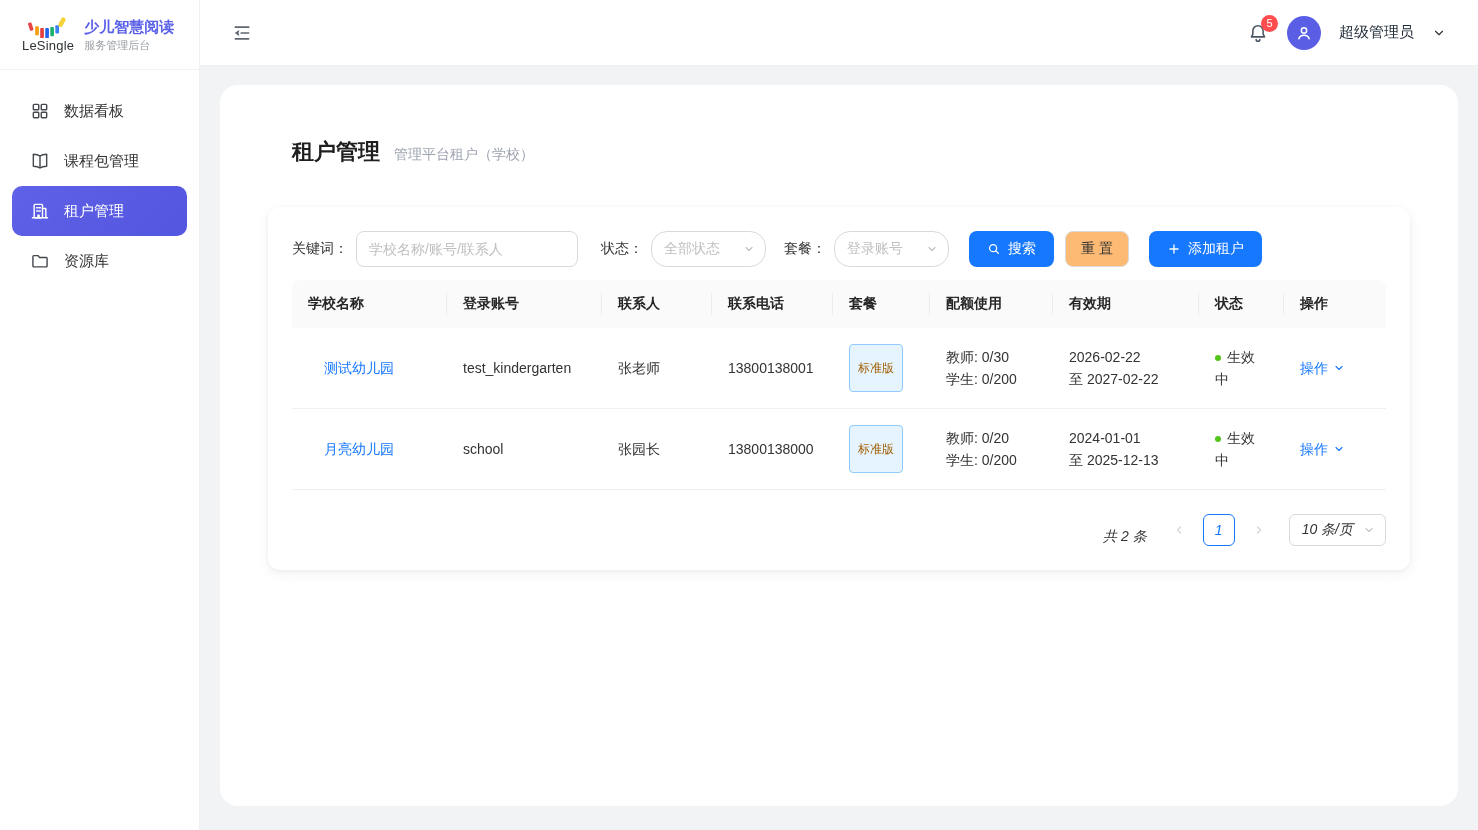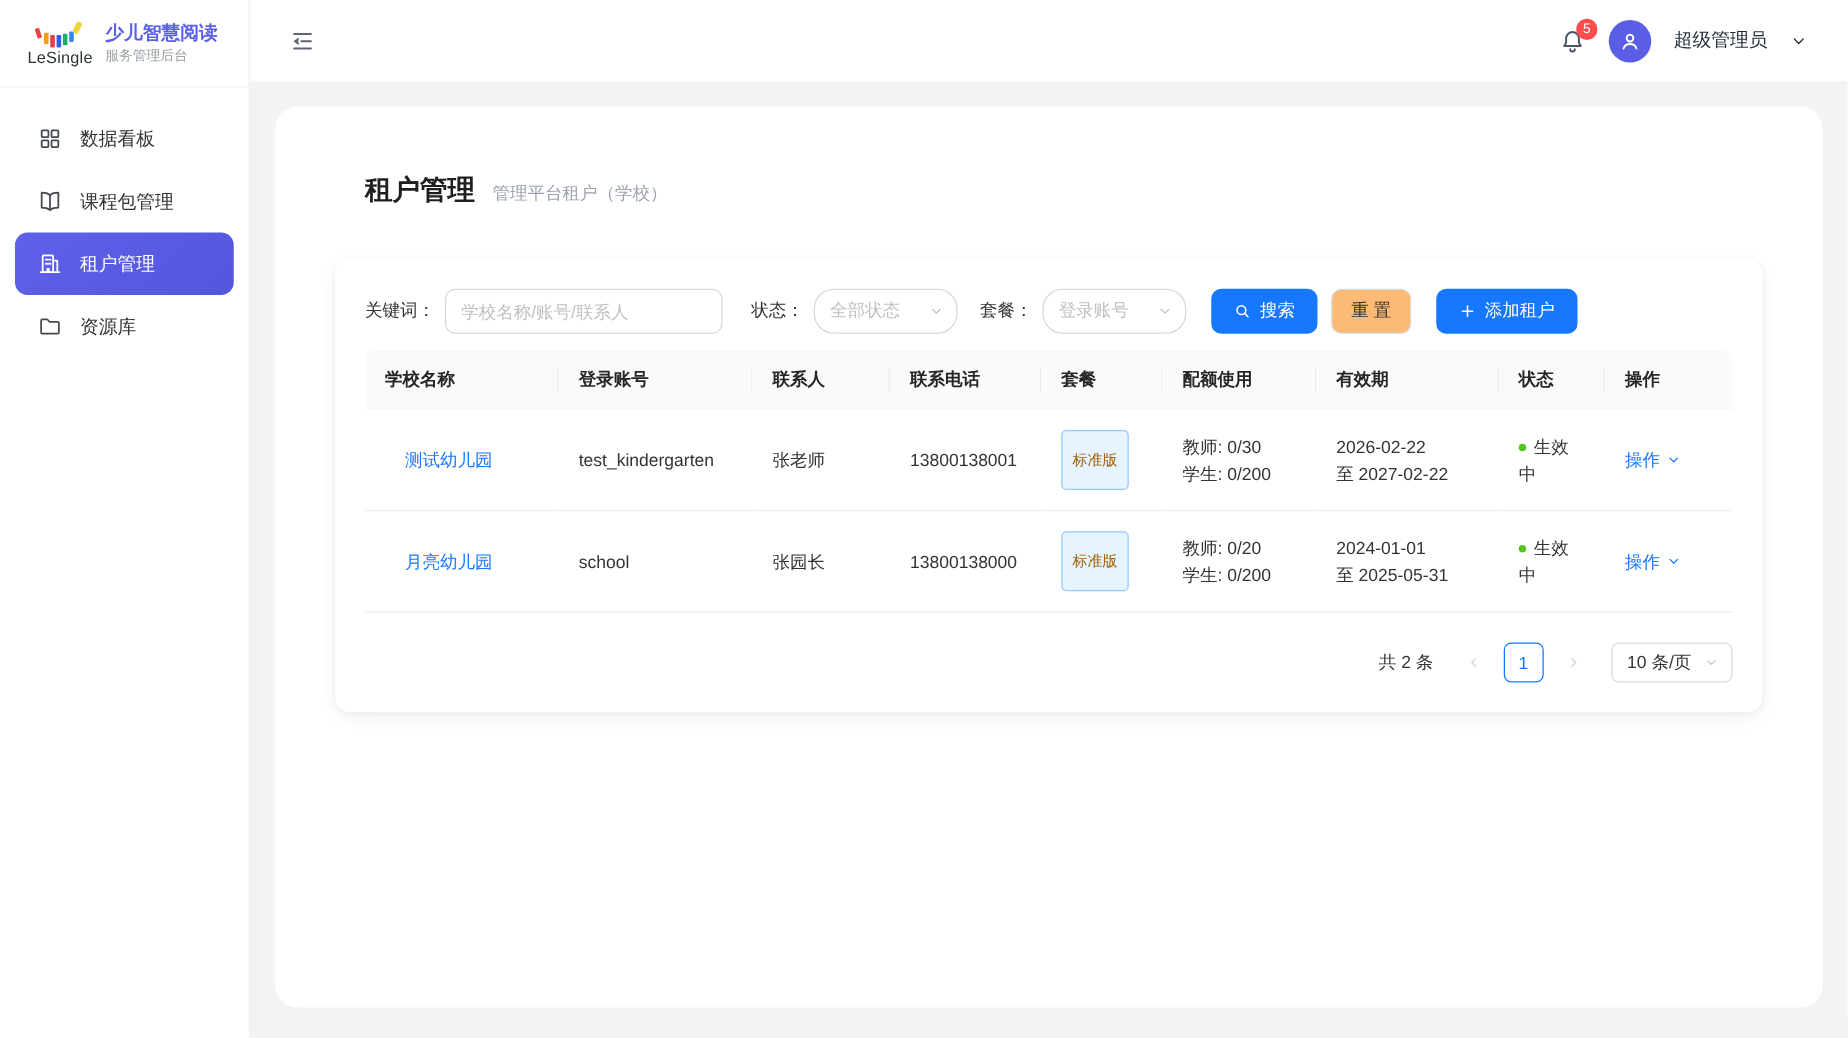--- a/index.html
+++ b/index.html
@@ -108,21 +108,21 @@
     display:inline-block; font-size:12px; color:#a16207; background:#e6f4ff;
     border:1px solid #91caff; border-radius:4px; padding:14px 8px; line-height:18px;
   }
   .status-dot {
     display:inline-block; width:6px; height:6px; border-radius:50%;
     background:#52c41a; margin-right:6px; vertical-align:middle;
   }
   .op { color:#1677ff; cursor:pointer; display:inline-flex; align-items:center; gap:5px; }
   .op .chev-s { width:12px; height:12px; }
   
-  .pagination { display:flex; align-items:center; justify-content:flex-end; margin-top:24px; gap:10px; }
+  .pagination { display:flex; align-items:flex-end; justify-content:flex-end; margin-top:24px; gap:10px;font-style:italic; }
   .pg-total { font-size:14px; color:#333; margin-right:8px; }
   .pg-arrow { width:28px; height:32px; display:flex; align-items:center; justify-content:center; color:#d1d5db; cursor:default; }
   .pg-arrow svg { width:12px; height:12px; }
   .pg-page {
     width:32px; height:32px; border:1px solid #1677ff; color:#1677ff; background:#fff;
     border-radius:6px; font-size:14px; display:flex; align-items:center; justify-content:center;
     cursor:pointer;
   }
   .pg-size {
     height:32px; border:1px solid #d9d9d9; border-radius:6px; background:#fff;
@@ -340,21 +340,21 @@
             <td>school</td>
             <td>张园长</td>
             <td>13800138000</td>
             <td><span class="tag">标准版</span></td>
             <td>
               <div>教师: 0/20</div>
               <div>学生: 0/200</div>
             </td>
             <td>
               <div>2024-01-01</div>
-              <div>至 2025-05-31</div>
+              <div>至 2025-12-13</div>
             </td>
             <td>
               <span class="status-dot"></span><span>生效中</span>
             </td>
             <td>
               <span class="op">
                 <span>操作</span>
                 <span class="chev-s">
                   <svg viewBox="0 0 24 24" width="12" height="12" fill="none" stroke="currentColor" stroke-width="2.2" stroke-linecap="round" stroke-linejoin="round">
                       <path d="M6 9l6 6 6-6"></path>

